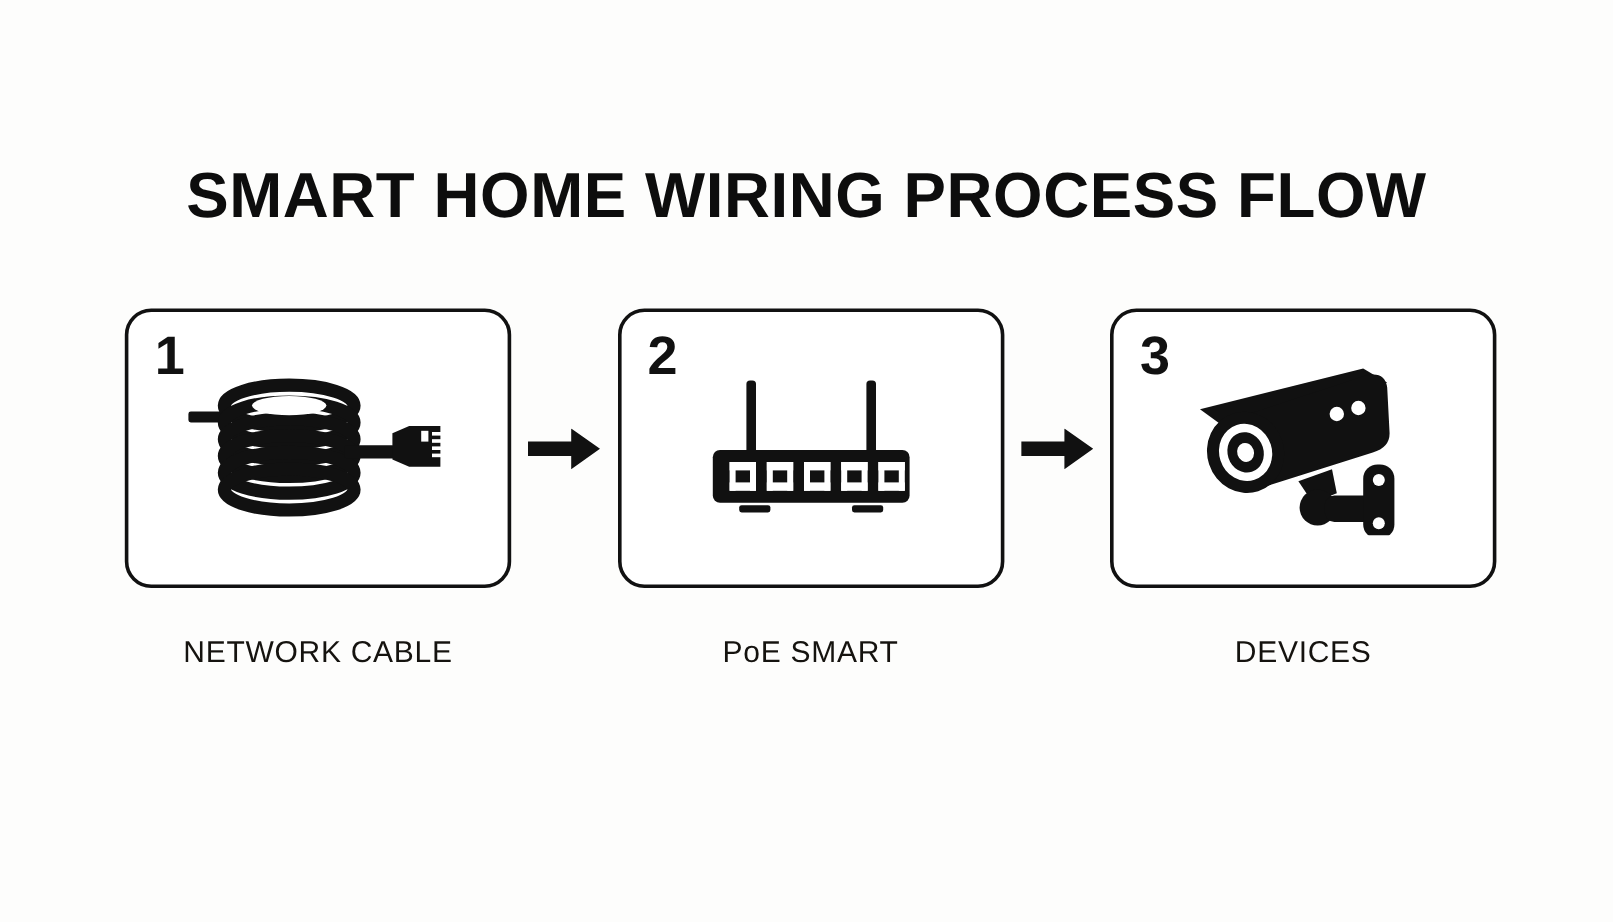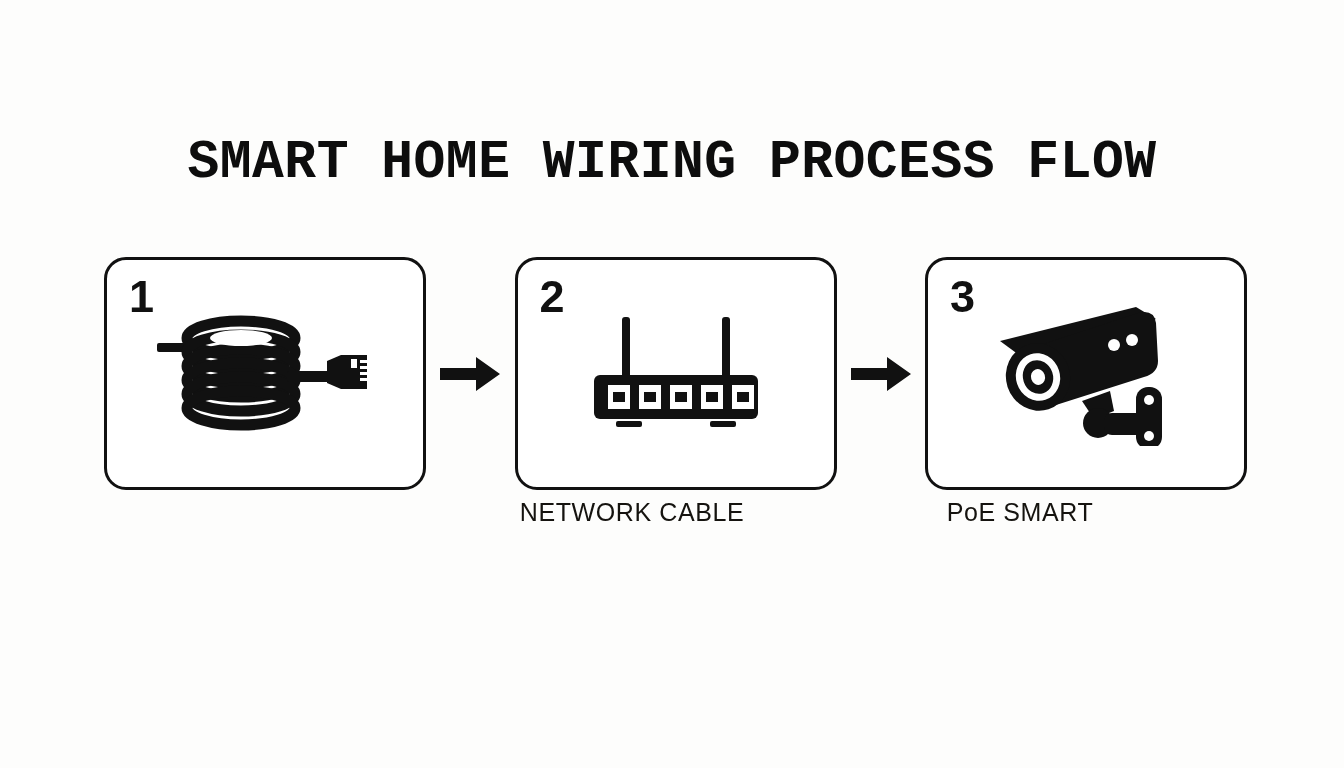--- a/index.html
+++ b/index.html
@@ -21,21 +21,21 @@
     height: 768px;
   }
 
   
   .title {
     position: absolute;
     top: 136px;
     left: 0;
     width: 1344px;
     text-align: center;
-    font-family: Liberation Mono, monospace;
+    font-family: Liberation Sans, sans-serif;
     font-size: 53px;
     font-weight: bold;
     letter-spacing: 0.5px;
     color: #0d0d0d;
     line-height: 1.05;
     white-space: nowrap;
   }
 
   
   .flow-row {
@@ -99,28 +99,28 @@
     height: 40px;
     display: flex;
     align-items: center;
     justify-content: center;
   }
   .arrow svg { display: block; }
 
   
   .caption-row {
     position: absolute;
-    top: 492px;
+    top: 524px;
     left: 104px;
     width: 1143px;
     height: 40px;
     display: flex;
     flex-direction: row;
     align-items: center;
-    justify-content: flex-end;
+    justify-content: space-between;
   }
   .caption {
     flex: 0 0 322px;
     width: 322px;
     text-align: center;
     font-family: "Liberation Sans Narrow", "Liberation Sans", sans-serif;
     font-size: 25px;
     font-weight: normal;
     letter-spacing: 0.6px;
     color: #15130f;
@@ -274,15 +274,16 @@
       </div>
     </div>
 
   </div>
 
   <div class="caption-row">
     <div class="caption">NETWORK CABLE</div>
     <div class="caption-spacer"></div>
     <div class="caption">PoE SMART</div>
     <div class="caption-spacer"></div>
+    <div class="caption">DEVICES</div>
   </div>
 
 </div>
 
 </body></html>

